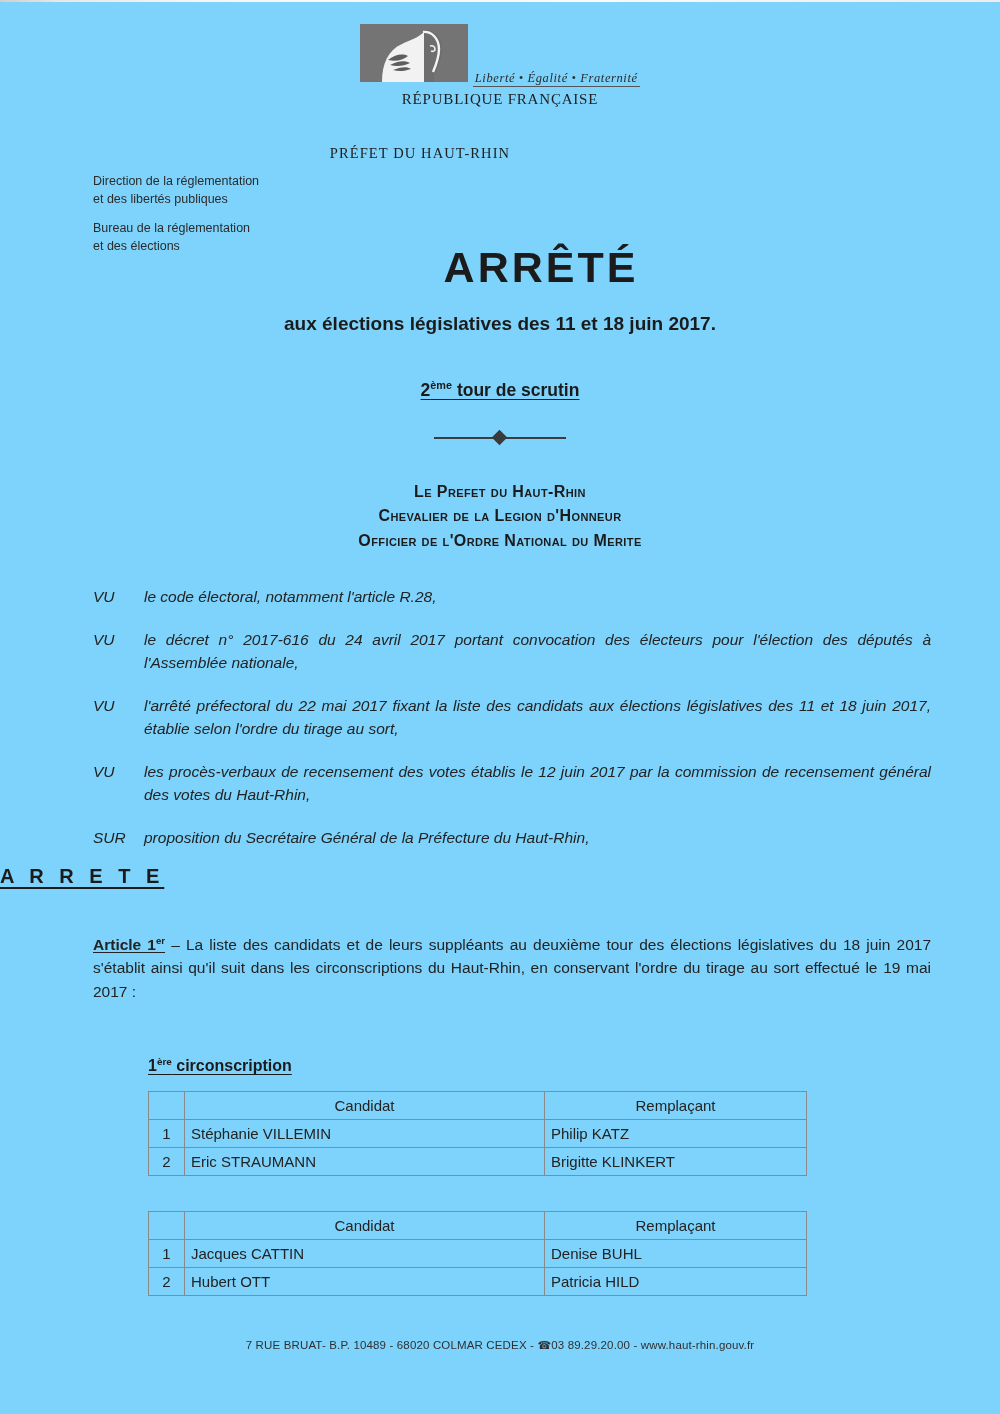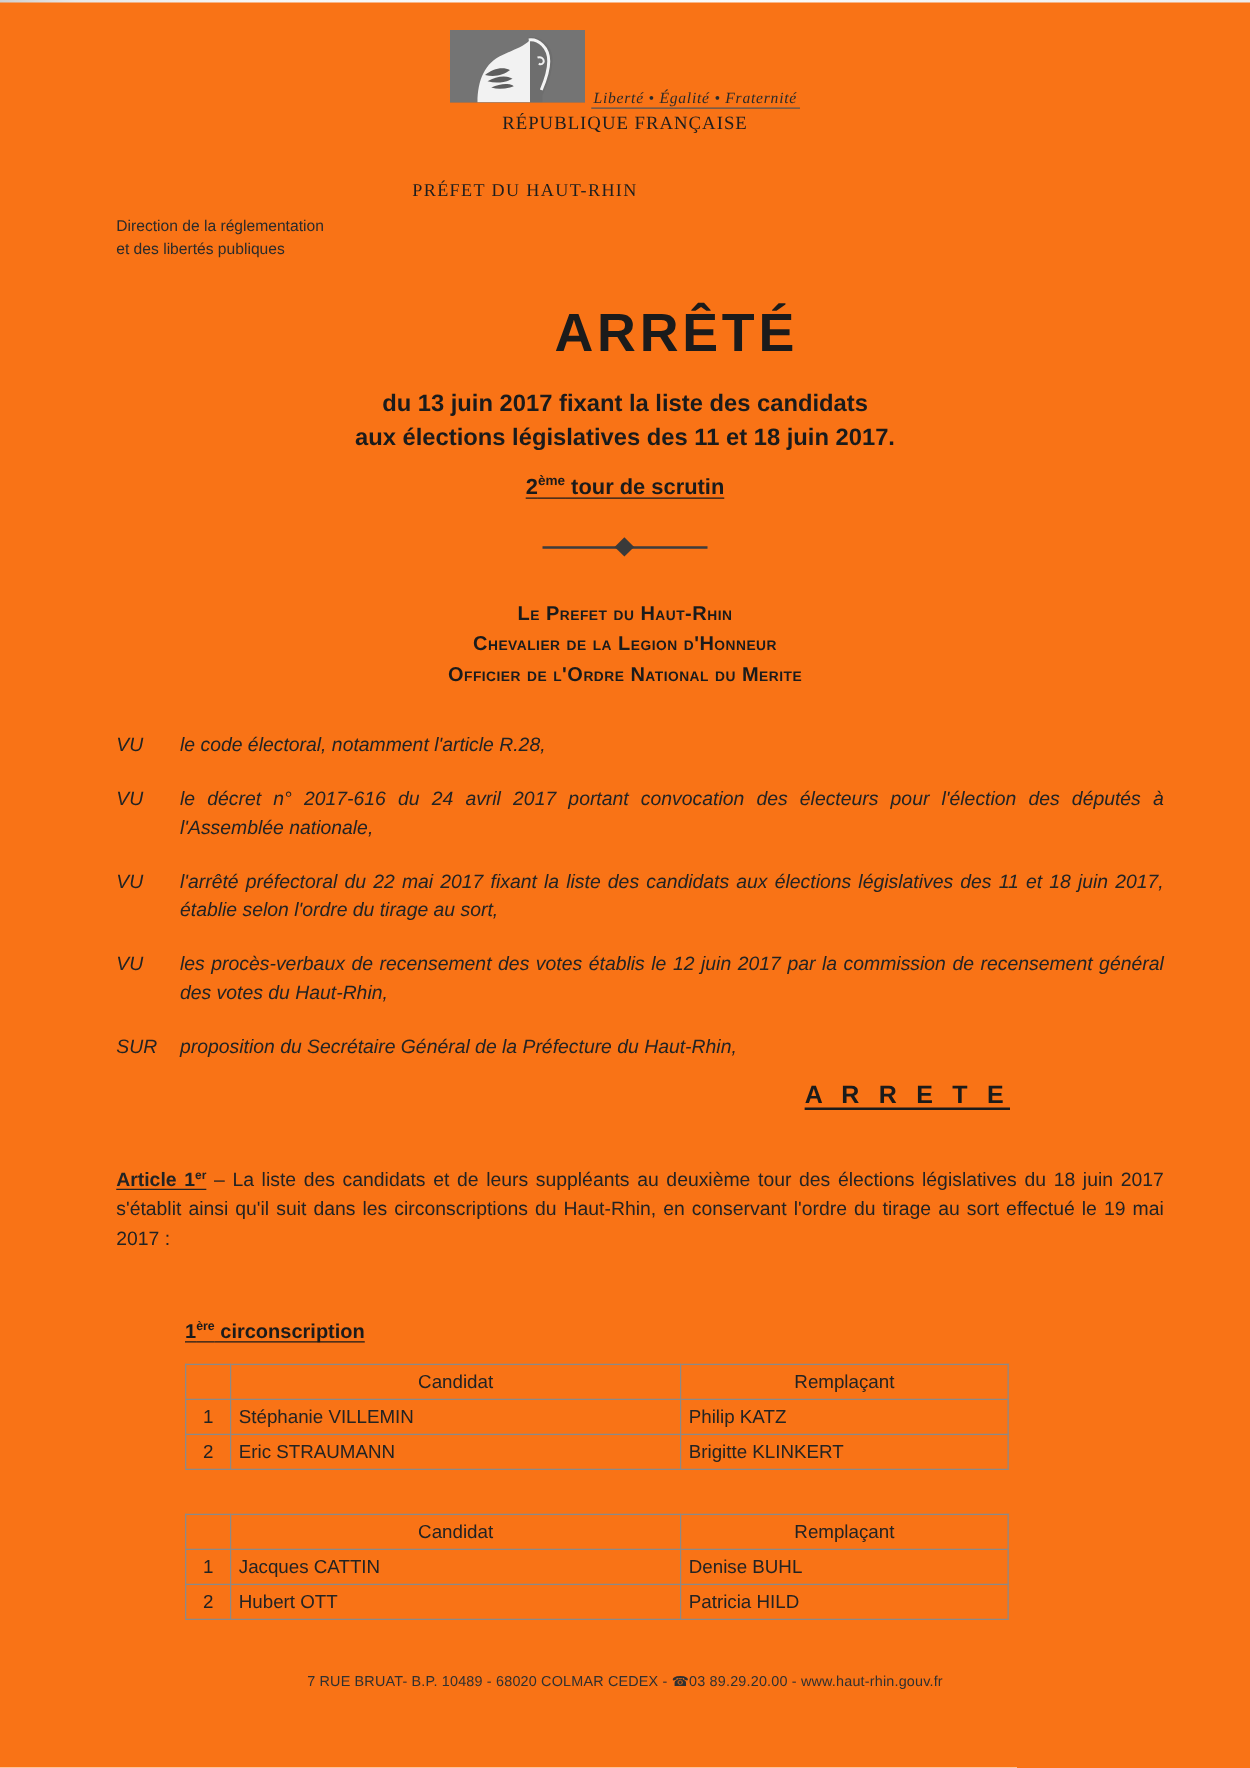--- a/index.html
+++ b/index.html
@@ -8,21 +8,21 @@
     background: #ffffff;
   }
   body {
     font-family: "Liberation Sans", sans-serif;
     color: #1a1a1a;
   }
   #page {
     position: relative;
     width: 1000px;
     height: 1414px;
-    background: #f97316;
+    background: #7dd3fc;
     overflow: hidden;
   }
   
   #scan-edge-top {
     position: absolute;
     top: 0; left: 0;
     width: 1000px; height: 2px;
     background: linear-gradient(90deg,#cfcfcf 0%,#e8e8e8 6%,#f6f6f6 20%,#fafafa 60%,#ededed 100%);
   }
 
@@ -177,21 +177,21 @@
     text-align: justify;
   }
   .clause.sur { margin-bottom: 0; }
   .clause.sur .kw { flex: 0 0 51px; }
   .clause.sur .body { text-align: left; }
 
   
   #arrete-kw {
     position: absolute;
     top: 865px; left: 0; width: 808px;
-    text-align: right;
+    text-align: left;
     font-size: 20px;
     font-weight: bold;
     letter-spacing: 5px;
     color: #1b1b1b;
   }
   #arrete-kw span {
     text-decoration: underline;
     text-underline-offset: 4px;
   }
 
@@ -285,26 +285,29 @@
     <div class="republique">RÉPUBLIQUE FRANÇAISE</div>
   </div>
 
   <div id="prefet-line">PRÉFET DU HAUT-RHIN</div>
 
   <div id="service-block">
     <div class="svc-group">
       <div>Direction de la réglementation</div>
       <div>et des libertés publiques</div>
     </div>
+    <div class="svc-group">
+      <div>Bureau de la réglementation</div>
+      <div>et des élections</div>
+    </div>
   </div>
 
   <div id="title-arrete">ARRÊTÉ</div>
 
   <div id="title-sub">
-    <div>du 13 juin 2017 fixant la liste des candidats</div>
     <div>aux élections législatives des 11 et 18 juin 2017.</div>
   </div>
 
   <div id="title-tour">
     <span class="tour-u"><span>2</span><sup class="ord">ème</sup><span> tour de scrutin</span></span>
   </div>
 
   <div id="ornament">
     <span class="orn-inner">
       <span class="orn-line"></span>

